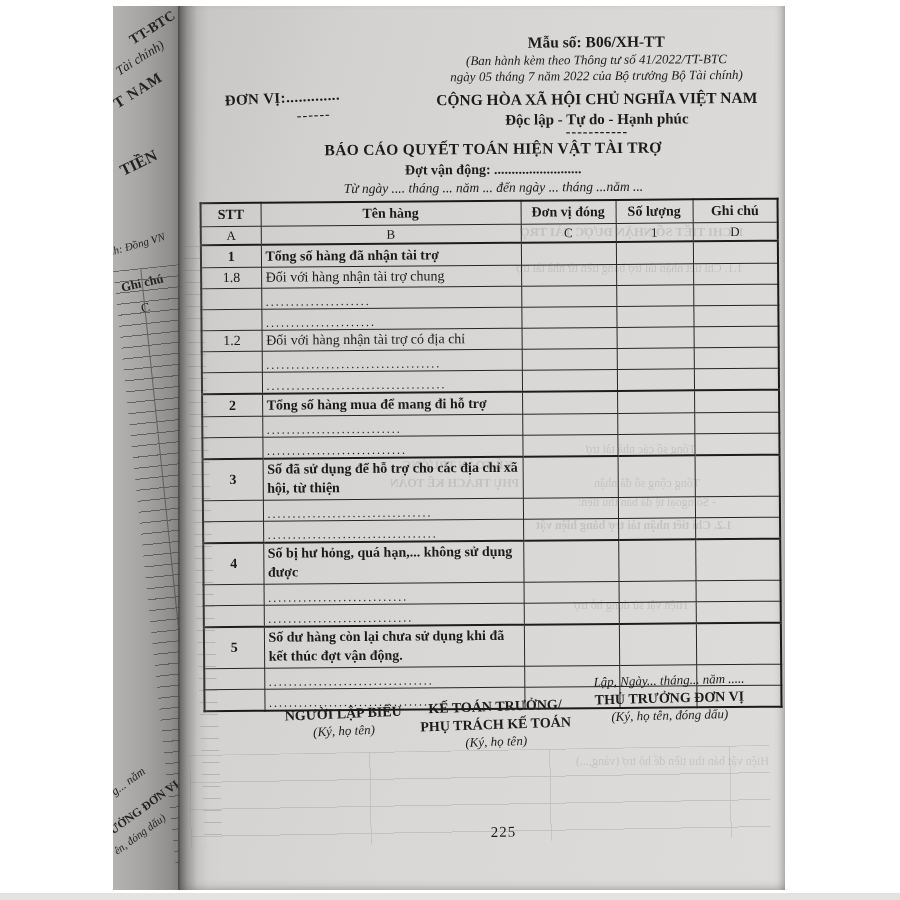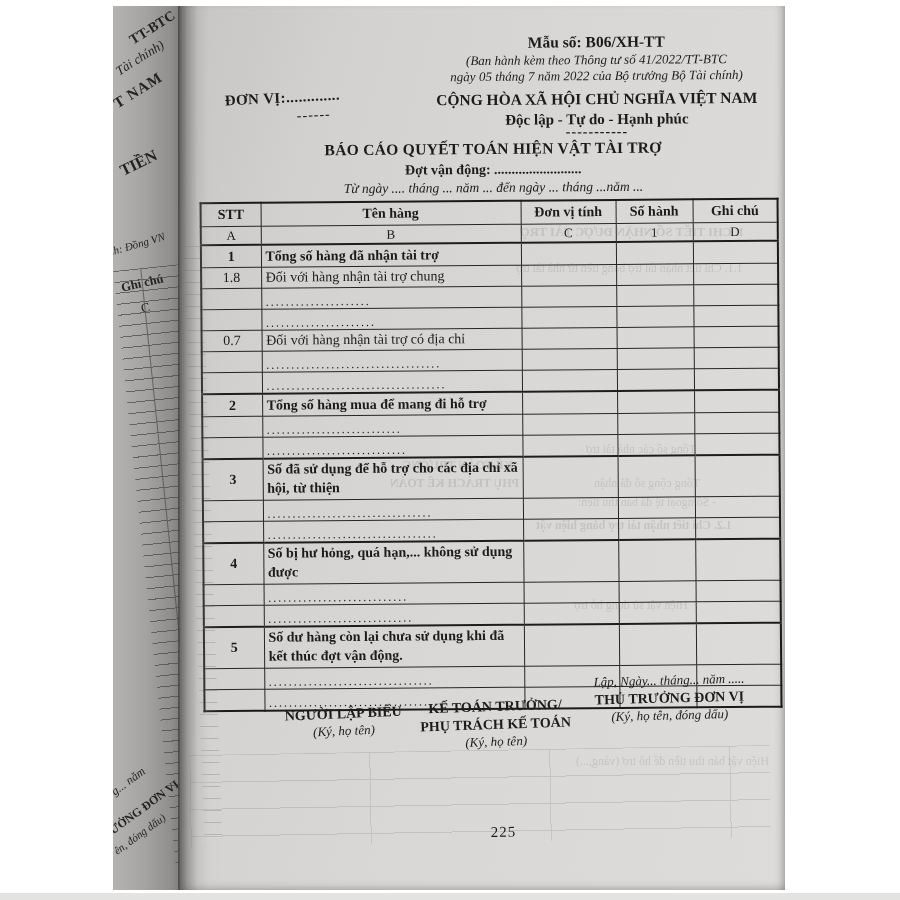--- a/index.html
+++ b/index.html
@@ -171,22 +171,22 @@
           <col style="width:60px">
             <col style="width:260px">
             <col style="width:95px">
           <col style="width:77px">
             <col style="width:85px">
         </colgroup>
         <thead>
           <tr>
             <th class="h">STT</th>
             <th class="h">Tên hàng</th>
-            <th class="h">Đơn vị tính</th>
-            <th class="h">Số hành</th>
+            <th class="h">Đơn vị đóng</th>
+            <th class="h">Số lượng</th>
             <th class="h">Ghi chú</th>
           </tr>
           <tr class="sub">
             <td>A</td>
             <td>B</td>
             <td>C</td>
             <td>1</td>
             <td>D</td>
           </tr>
         </thead>
@@ -213,21 +213,21 @@
               <td class="c-empty"></td>
             </tr>
             <tr class="r-dots">
               <td class="c-stt"></td>
               <td class="c-name">......................</td>
               <td class="c-empty"></td>
               <td class="c-empty"></td>
               <td class="c-empty"></td>
             </tr>
             <tr class="r-sub">
-              <td class="c-stt">0.7</td>
+              <td class="c-stt">1.2</td>
               <td class="c-name">Đối với hàng nhận tài trợ có địa chỉ</td>
               <td class="c-empty"></td>
               <td class="c-empty"></td>
               <td class="c-empty"></td>
             </tr>
             <tr class="r-dots">
               <td class="c-stt"></td>
               <td class="c-name">...................................</td>
               <td class="c-empty"></td>
               <td class="c-empty"></td>

